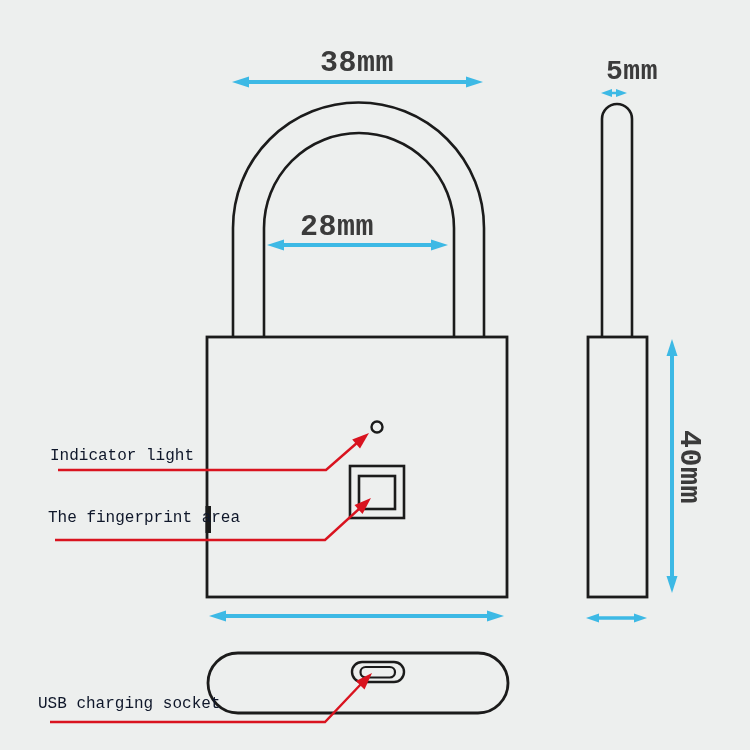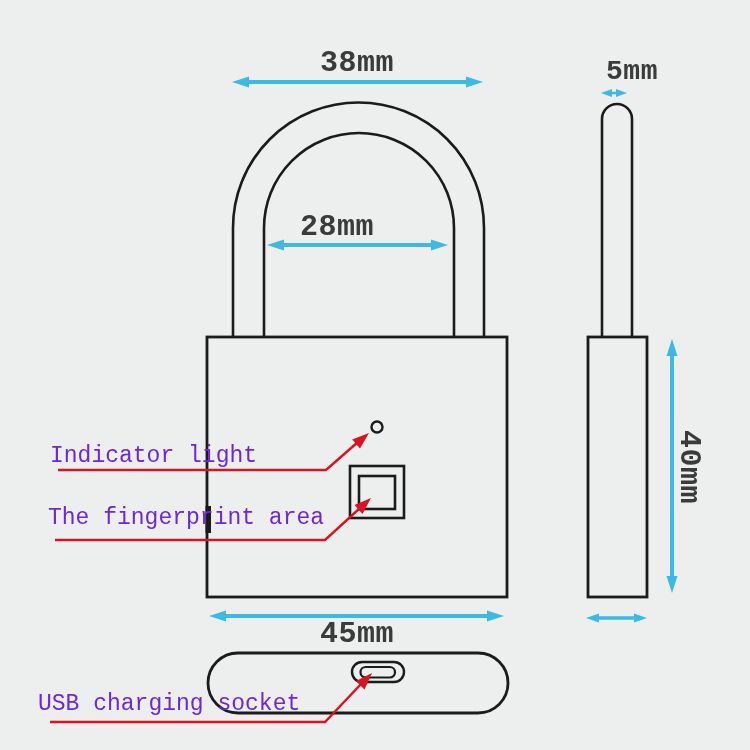--- a/index.html
+++ b/index.html
@@ -18,23 +18,23 @@
     font-weight:600;
     color:#3b3b3b;
     letter-spacing:0.5px;
     white-space:nowrap;
   }
   .dim-label.rot{
     transform:translate(-50%,-50%) rotate(90deg);
   }
   .anno-label{
     position:absolute;
-    font-size:23px;
+    font-size:16px;
     font-weight:400;
-    color:#6d28d9;
+    color:#0f172a;
     white-space:nowrap;
     line-height:30px;
   }
 </style>
 </head>
 <body>
 
 <div class="stage">
 
   <svg width="750" height="750" viewBox="0 0 750 750">
@@ -121,21 +121,20 @@
   </svg>
 
   <span class="dim-label" style="left:357px;top:63px;">38mm</span>
 
   <span class="dim-label" style="left:337px;top:227px;">28mm</span>
 
   <span class="dim-label" style="left:620px;top:71px;font-size:28px;margin-left:12px;">5mm</span>
 
   <span class="dim-label rot" style="left:689px;top:467px;">40mm</span>
 
-  <span class="dim-label" style="left:357px;top:634px;">45mm</span>
 
 
   <span class="anno-label" style="left:50px;top:441px;">Indicator light</span>
 
   <span class="anno-label" style="left:48px;top:503px;">The fingerprint area</span>
 
   <span class="anno-label" style="left:38px;top:689px;">USB charging socket</span>
 
 </div>
 

